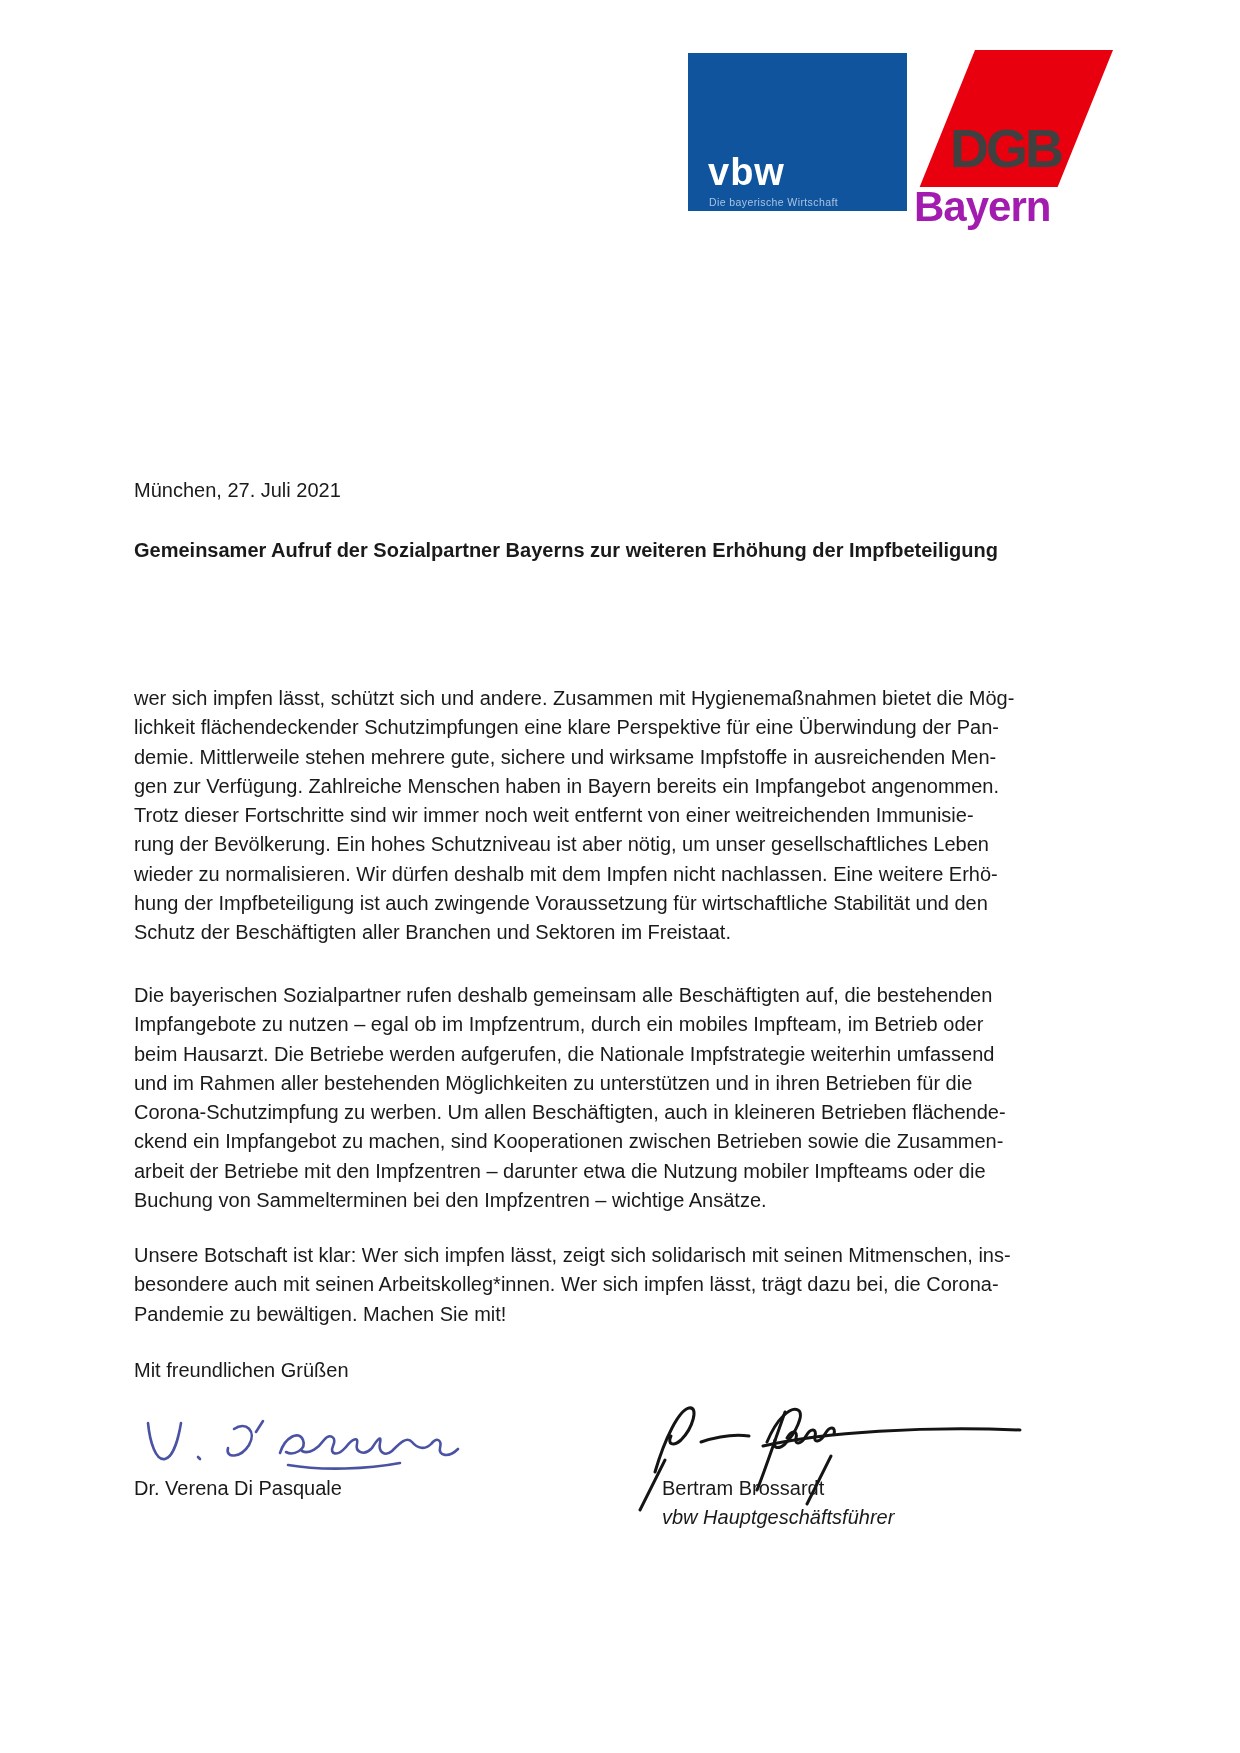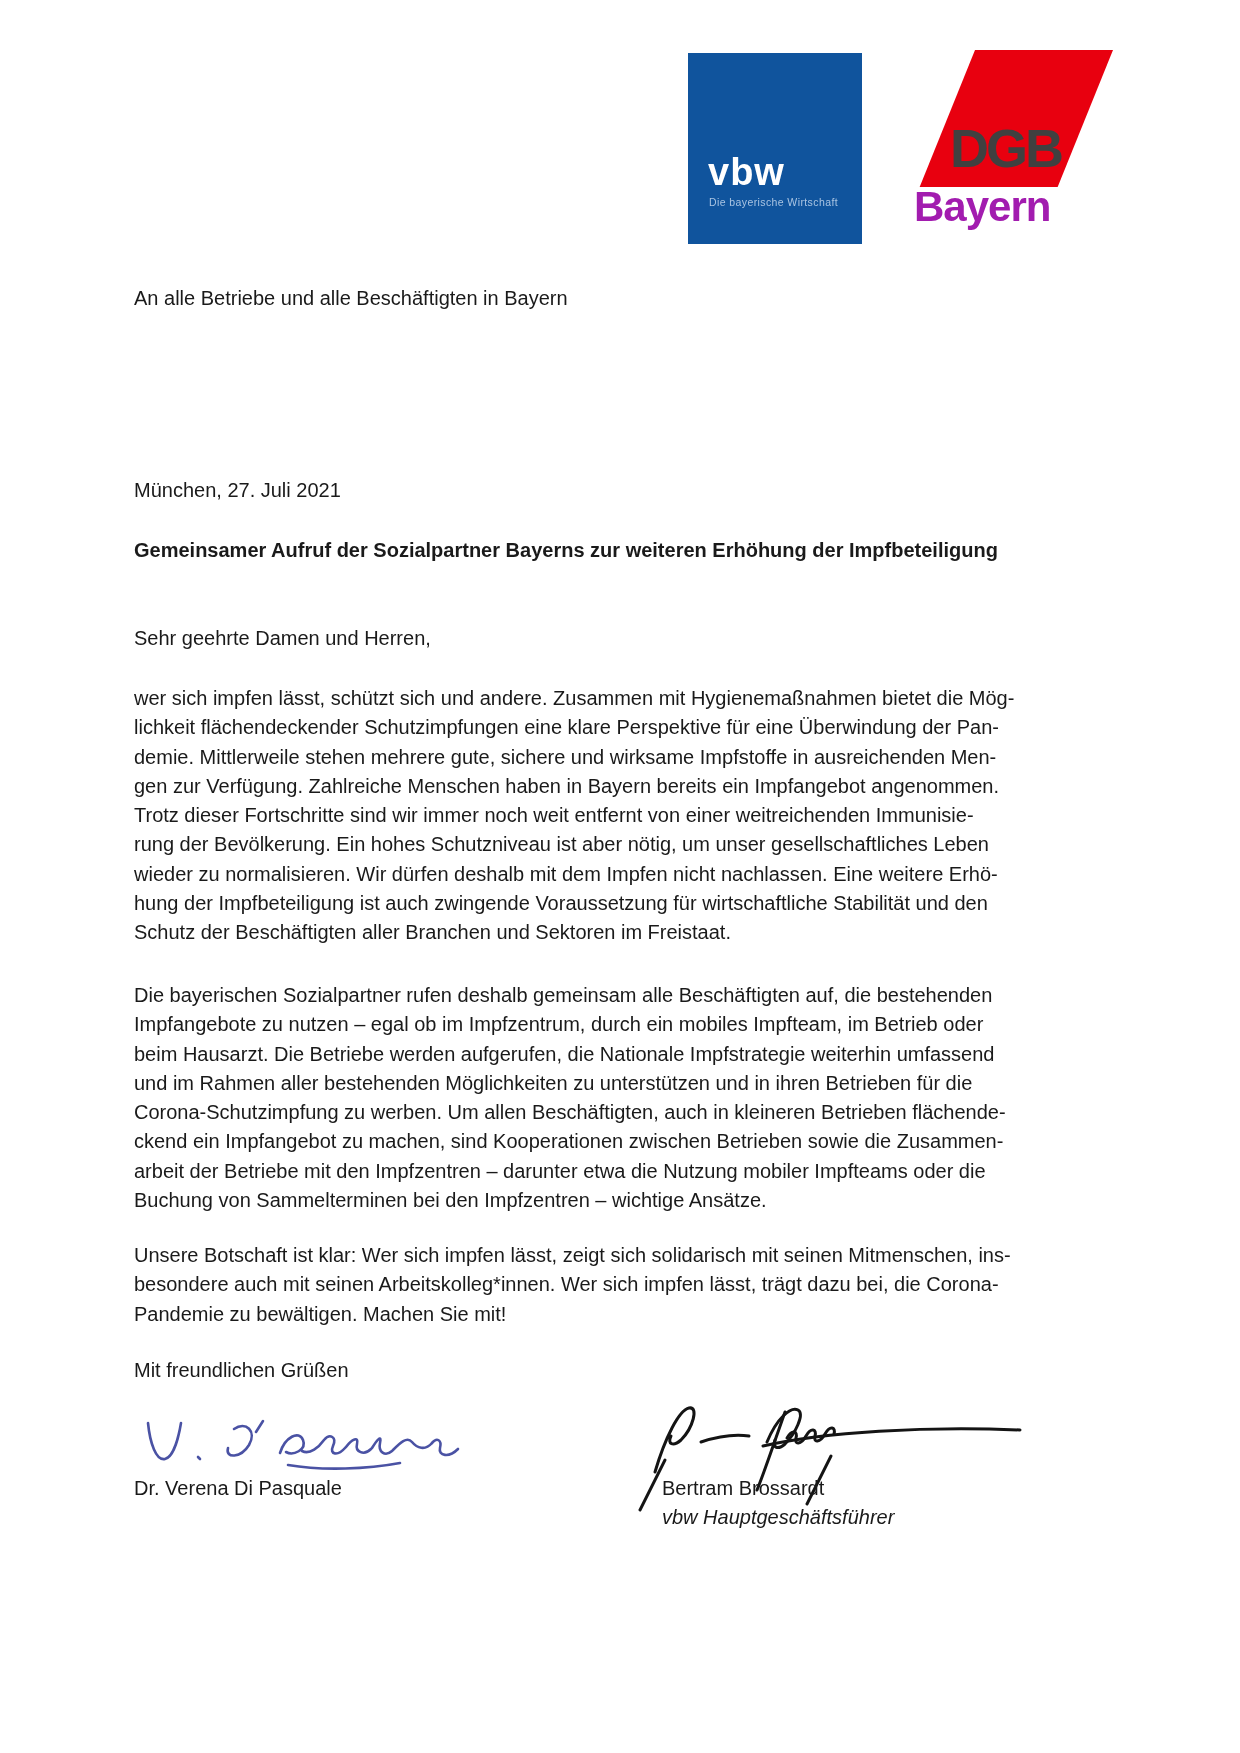--- a/index.html
+++ b/index.html
@@ -6,21 +6,21 @@
   .page{
     position:relative;
     width:1240px;height:1753px;
     background:#ffffff;
     font-family:"Liberation Sans", sans-serif;
     color:#1a1a1a;
     overflow:hidden;
   }
   
   .vbw-logo{
-    position:absolute;left:688px;top:53px;width:174px;height:191px;
+    position:absolute;left:688px;top:53px;width:174px;height:158px;padding-left:45px;
   }
   .vbw-square{position:absolute;inset:0;}
   .vbw-word{
     position:absolute;left:20px;top:100px;
     color:#ffffff;font-size:38px;font-weight:bold;letter-spacing:1px;line-height:1;
   }
   .vbw-sub{
     position:absolute;left:21px;top:144px;
     color:#a9c4e2;font-size:10.5px;letter-spacing:.4px;line-height:1;
   }
@@ -67,27 +67,25 @@
     <div class="vbw-word">vbw</div>
     <div class="vbw-sub">Die bayerische Wirtschaft</div>
   </div>
 
   <div class="dgb-logo">
     <div class="dgb-shape" style="background: rgb(232, 0, 15);"></div>
     <div class="dgb-word">DGB</div>
     <div class="dgb-sub">Bayern</div>
   </div>
 
-  <div class="txt recipient">An alle Betriebe und alle Beschäftigten in Bayern</div>
 
   <div class="txt dateline">München, 27. Juli 2021</div>
 
   <div class="txt subject">Gemeinsamer Aufruf der Sozialpartner Bayerns zur weiteren Erhöhung der Impfbeteiligung</div>
 
-  <div class="txt salutation">Sehr geehrte Damen und Herren,</div>
 
   <div class="txt para p1">wer sich impfen lässt, schützt sich und andere. Zusammen mit Hygienemaßnahmen bietet die Mög-
 lichkeit flächendeckender Schutzimpfungen eine klare Perspektive für eine Überwindung der Pan-
 demie. Mittlerweile stehen mehrere gute, sichere und wirksame Impfstoffe in ausreichenden Men-
 gen zur Verfügung. Zahlreiche Menschen haben in Bayern bereits ein Impfangebot angenommen.
 Trotz dieser Fortschritte sind wir immer noch weit entfernt von einer weitreichenden Immunisie-
 rung der Bevölkerung. Ein hohes Schutzniveau ist aber nötig, um unser gesellschaftliches Leben
 wieder zu normalisieren. Wir dürfen deshalb mit dem Impfen nicht nachlassen. Eine weitere Erhö-
 hung der Impfbeteiligung ist auch zwingende Voraussetzung für wirtschaftliche Stabilität und den
 Schutz der Beschäftigten aller Branchen und Sektoren im Freistaat.</div>

